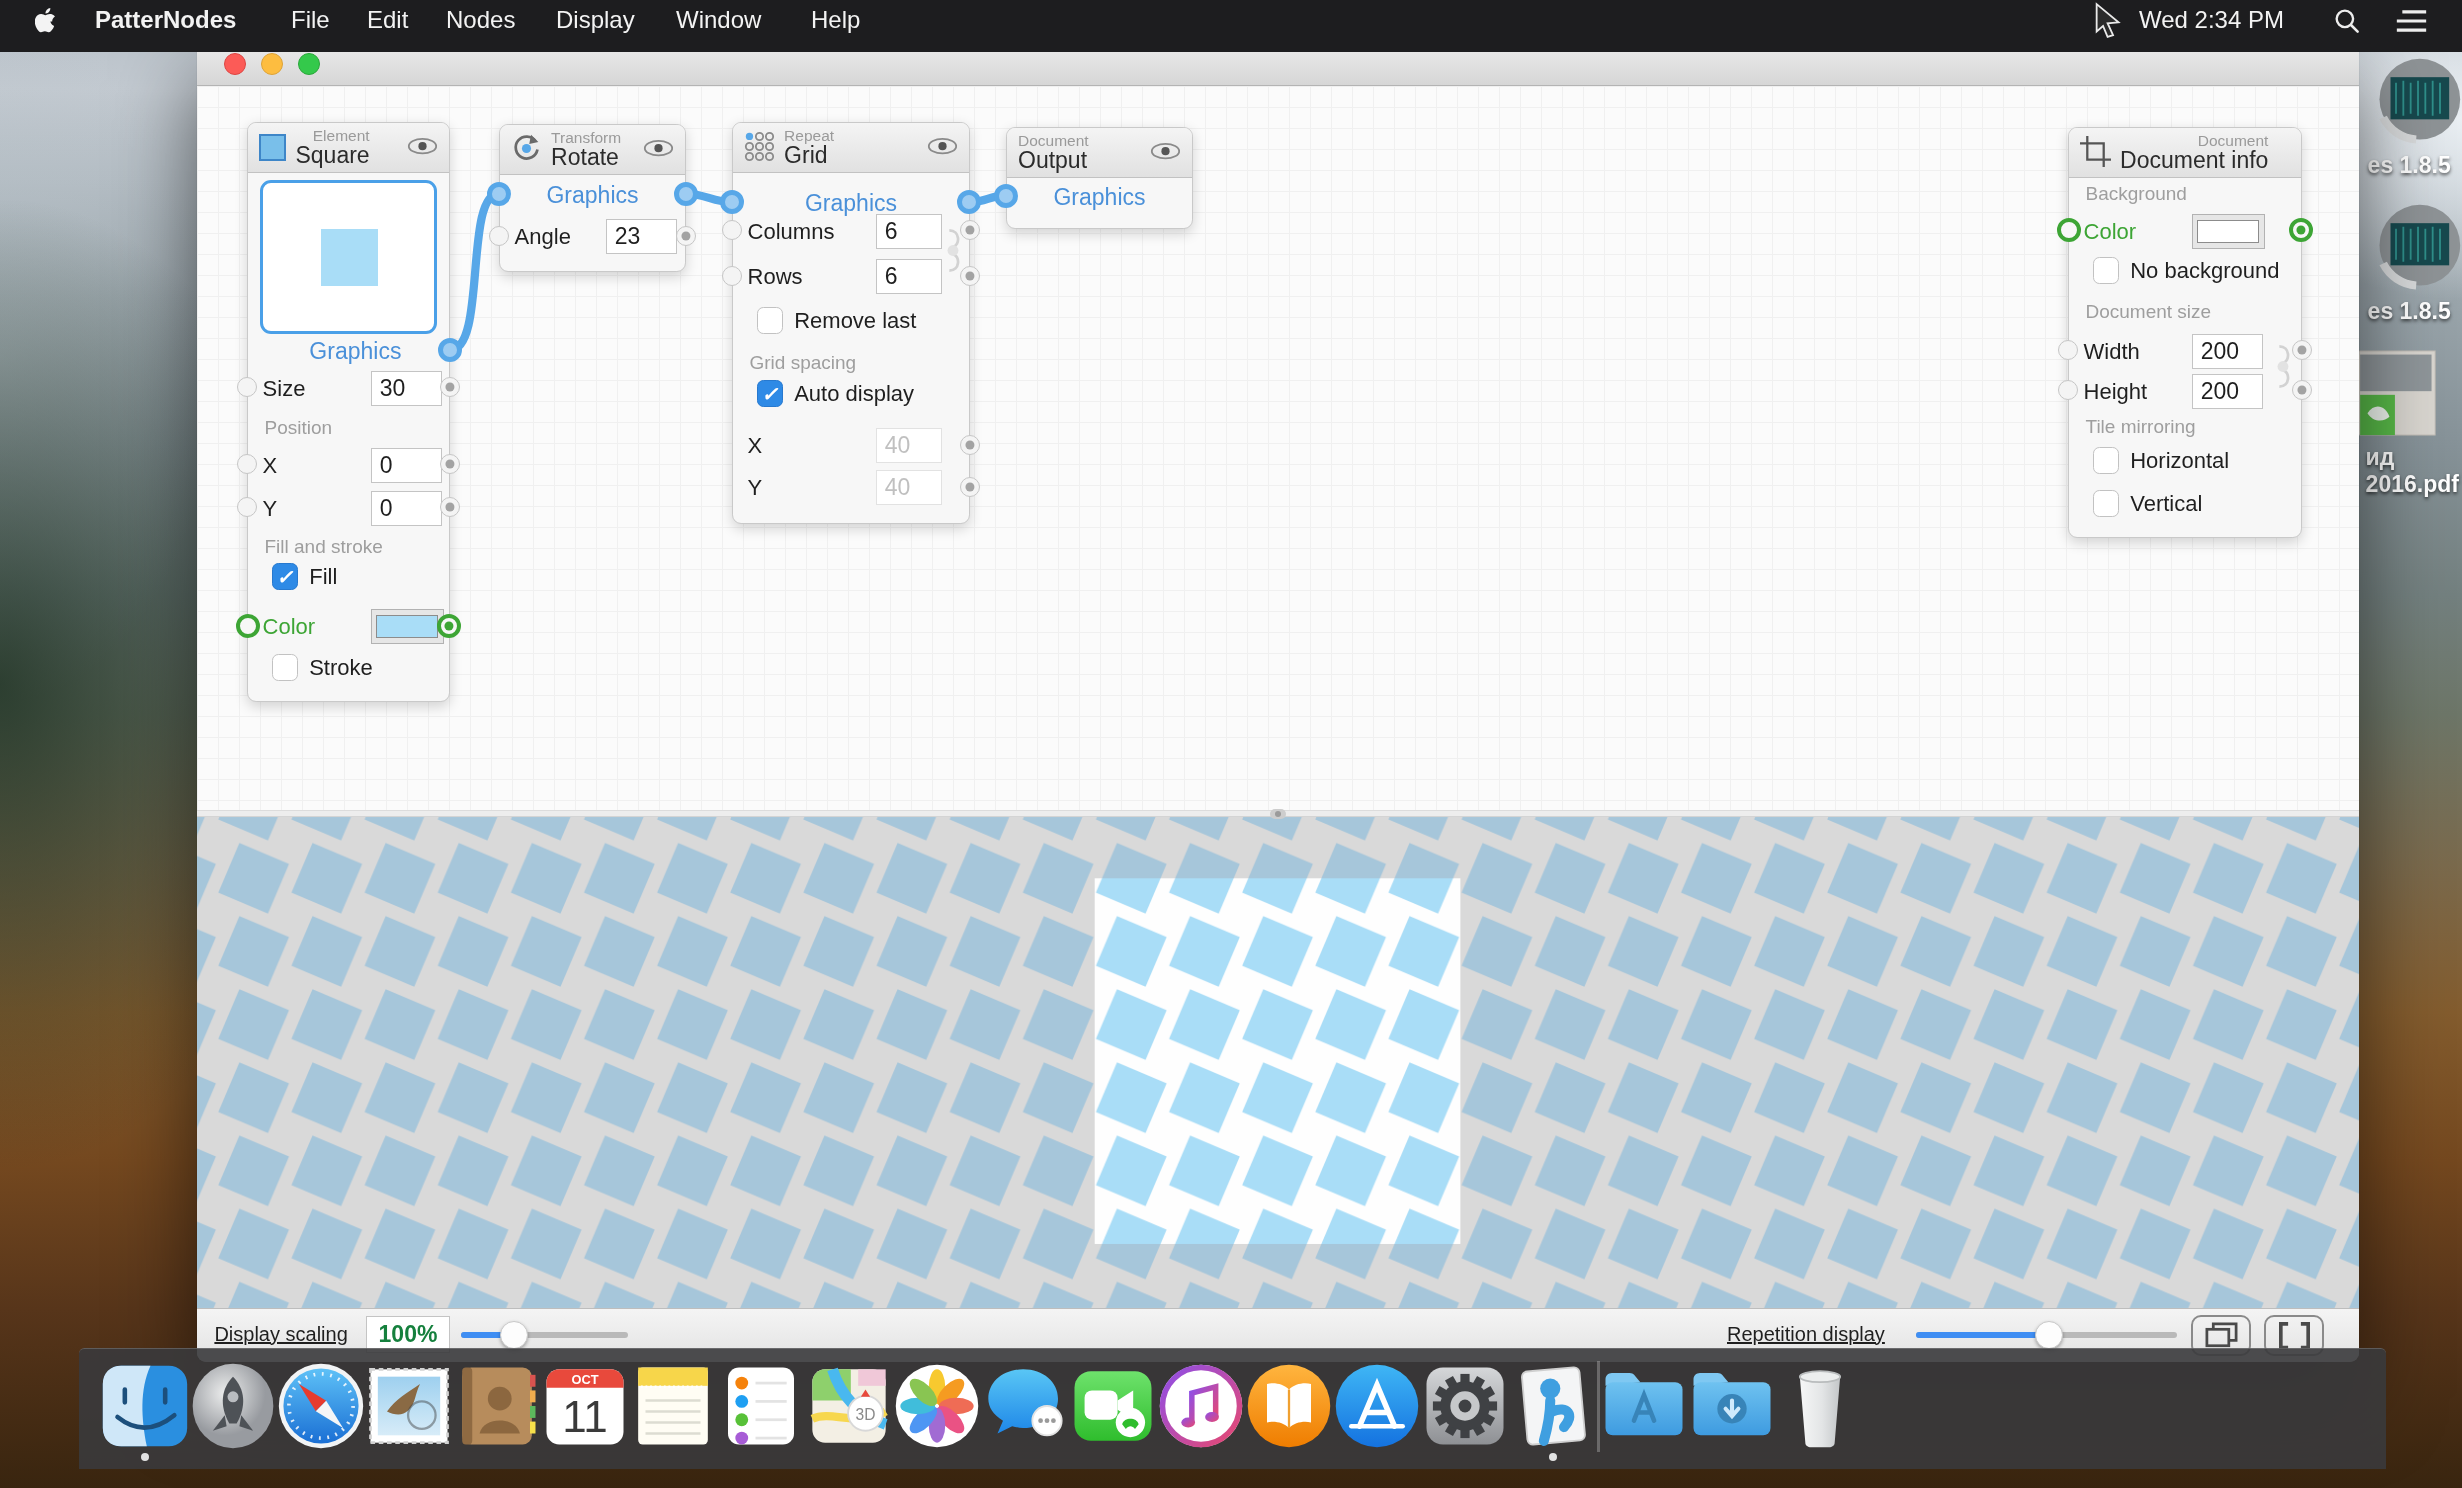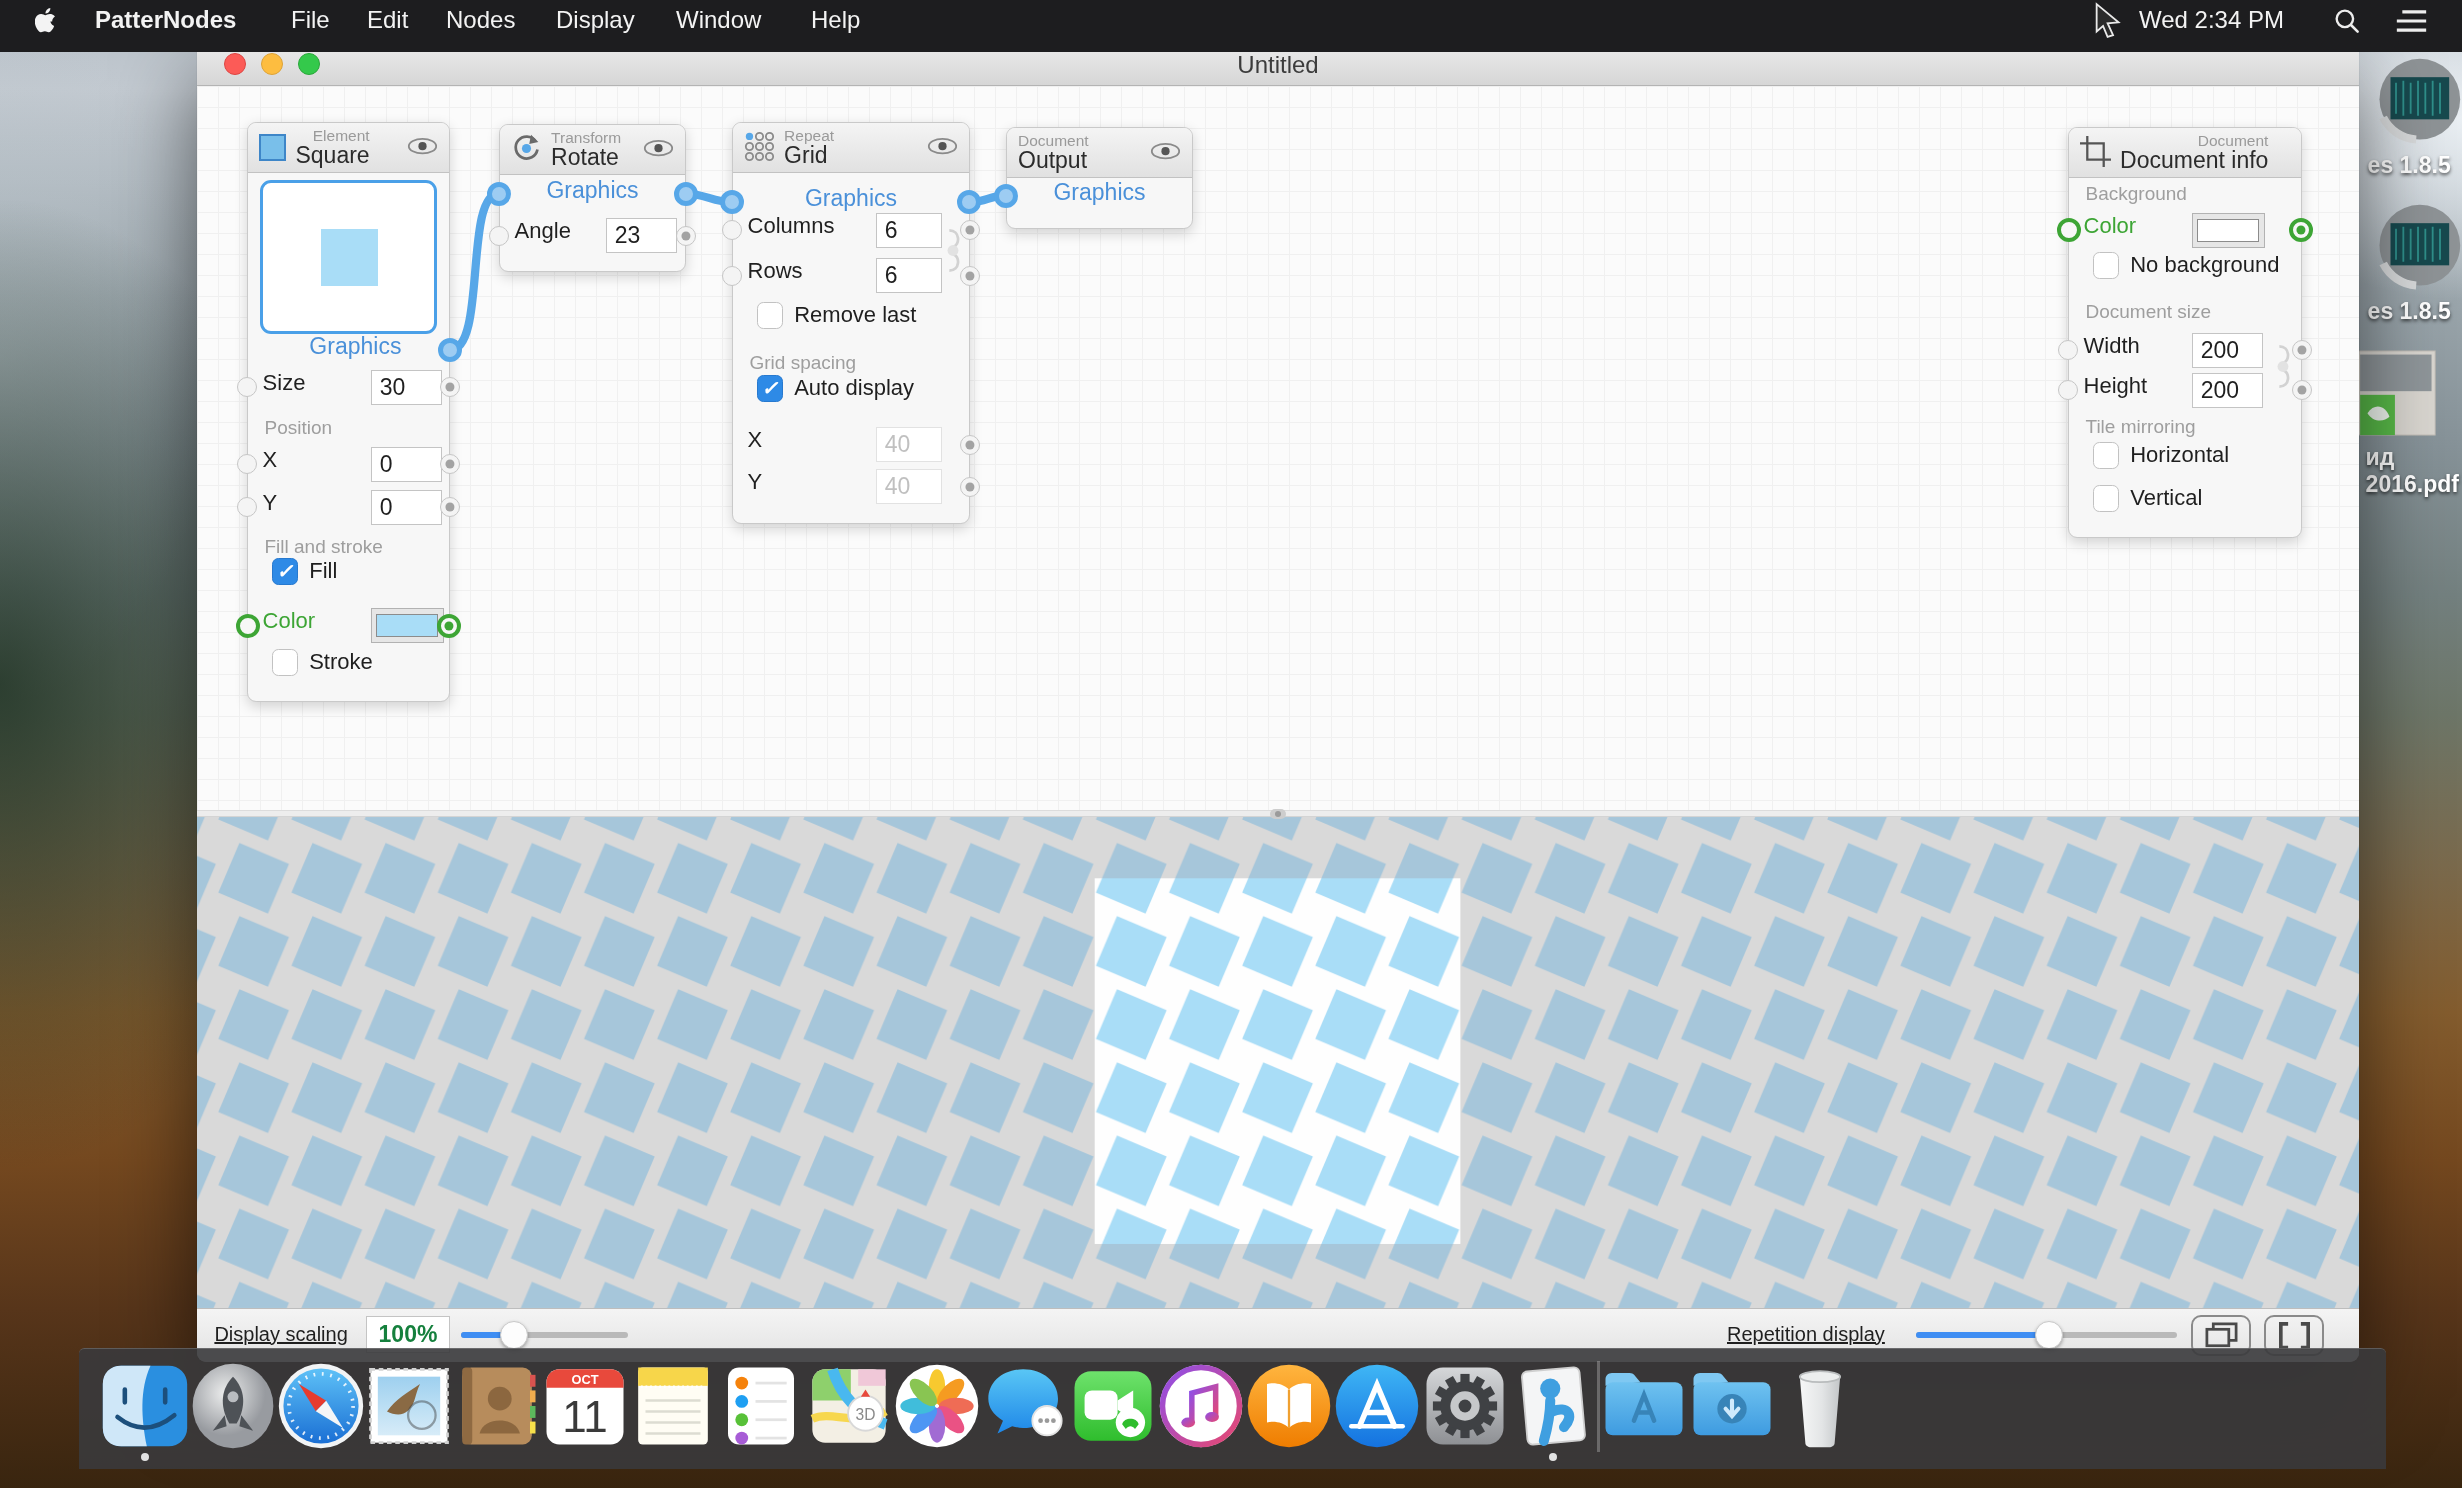--- a/index.html
+++ b/index.html
@@ -29,21 +29,21 @@
   .divider{position:absolute;left:0;top:768px;width:2162px;height:7.3px;background:#eceding;background:#ededed;border-top:0.9px solid #dcdcdc;border-bottom:0.9px solid #d4d4d4;}
   .handle{position:absolute;left:1073px;top:767px;width:15.5px;height:10px;border-radius:5.5px;background:#cdcdcd;z-index:4;}
   .handle i{position:absolute;left:4.6px;top:1.8px;width:6.4px;height:6.4px;border-radius:50%;background:#9b9b9b;}
   
   .node{position:absolute;background:#f7f7f7;border:0.9px solid #c9c9c9;border-radius:9.1px;box-shadow:0 4.6px 12.8px rgba(0,0,0,.16);z-index:2;}
   .nh{position:absolute;left:0;top:0;right:0;height:50px;background:linear-gradient(#f4f4f4,#e1e1e1);border-bottom:0.9px solid #c2c2c2;border-radius:8.2px 8.2px 0 0;display:flex;align-items:center;padding:0 11px;gap:9.1px;}
   .nh-t{line-height:1.02;}
   .nh-cat{font-size:15.5px;color:#9a9a9a;text-align:right;}
   .nh-title{font-size:23px;color:#2b2b2b;}
   .eye{margin-left:auto;}
-  .row{position:absolute;left:14.6px;right:14.6px;height:37px;display:flex;}
+  .row{position:absolute;left:14.6px;right:14.6px;height:37px;display:flex;align-items:center;}
   .lbl{font-size:22px;color:#1f1f1f;}
   .sec{position:absolute;left:16.5px;font-size:19px;color:#9e9e9e;}
   .gfx{font-size:23px;color:#4a90d9;}
   .field{position:absolute;left:108px;width:71px;height:35px;background:#fff;border:0.9px solid #c4c4c4;font-size:23px;color:#1f1f1f;display:flex;align-items:center;padding-left:8.2px;}
   .field.dis{color:#c0c0c0;border-color:#e2e2e2;}
   .cb{width:26.5px;height:26.5px;border-radius:6.4px;border:0.9px solid #c2c2c2;background:#fff;display:flex;align-items:center;justify-content:center;margin:0 11px 0 9.1px;flex:none;}
   .cb.on{background:#2e8ae6;border-color:#2779cf;color:#fff;font-size:20px;font-weight:bold;}
   .swatch{position:absolute;left:108px;width:73px;height:35px;background:#e6e6e6;border:1.8px solid #b2b2b2;padding:4.6px;}
   .swatch i{display:block;width:100%;height:100%;border:1.8px solid #8c8c8c;}
   .sqprev{position:absolute;left:12px;top:57px;width:177px;height:154px;background:#fff;border:3.7px solid #4aa0e8;border-radius:11px;}
@@ -146,21 +146,20 @@
       </svg>
     <div class="dlab" style="left:25.6px;top:95px">ид</div>
     <div class="dlab" style="left:25.6px;top:122px">2016.pdf</div>
   </div>
 
   <div class="window">
     <div class="titlebar">
       <span class="tl red"></span>
       <span class="tl yel"></span>
       <span class="tl grn"></span>
-      <div class="title">Untitled</div>
     </div>
 
     <div class="canvas"></div>
 
     <svg class="cables" width="2162" height="1320" viewBox="0 0 2365 1444">
       <g fill="none" stroke="#57a7e8" stroke-width="9" stroke-linecap="round">
         <path d="M277 337 C317 337 292 166 330 166"></path>
         <path d="M535 166 C556 166 564 175 585 175"></path>
         <path d="M845 175 C866 175 864 168 885 168"></path>
       </g>

